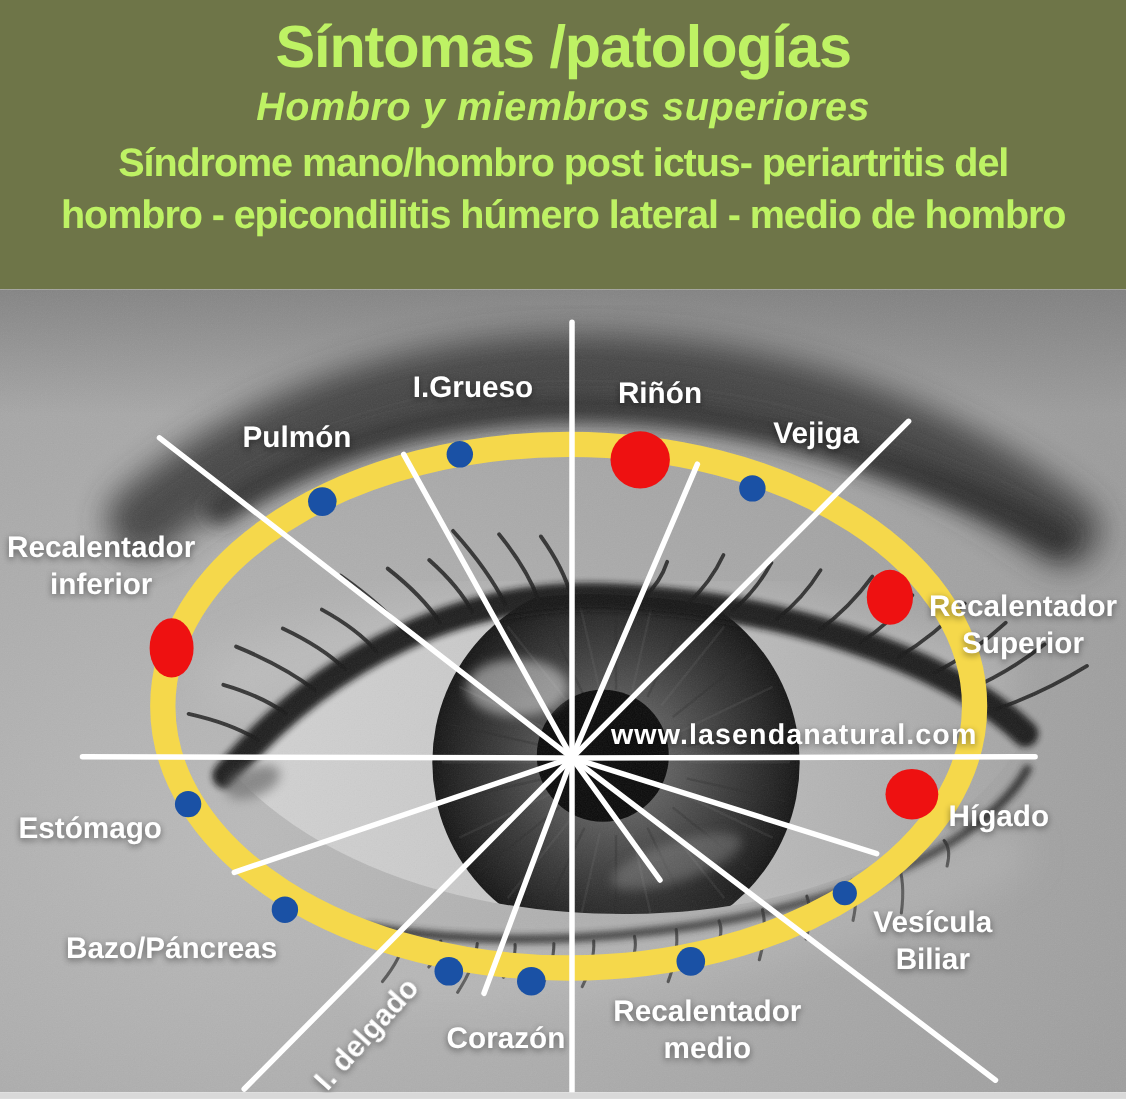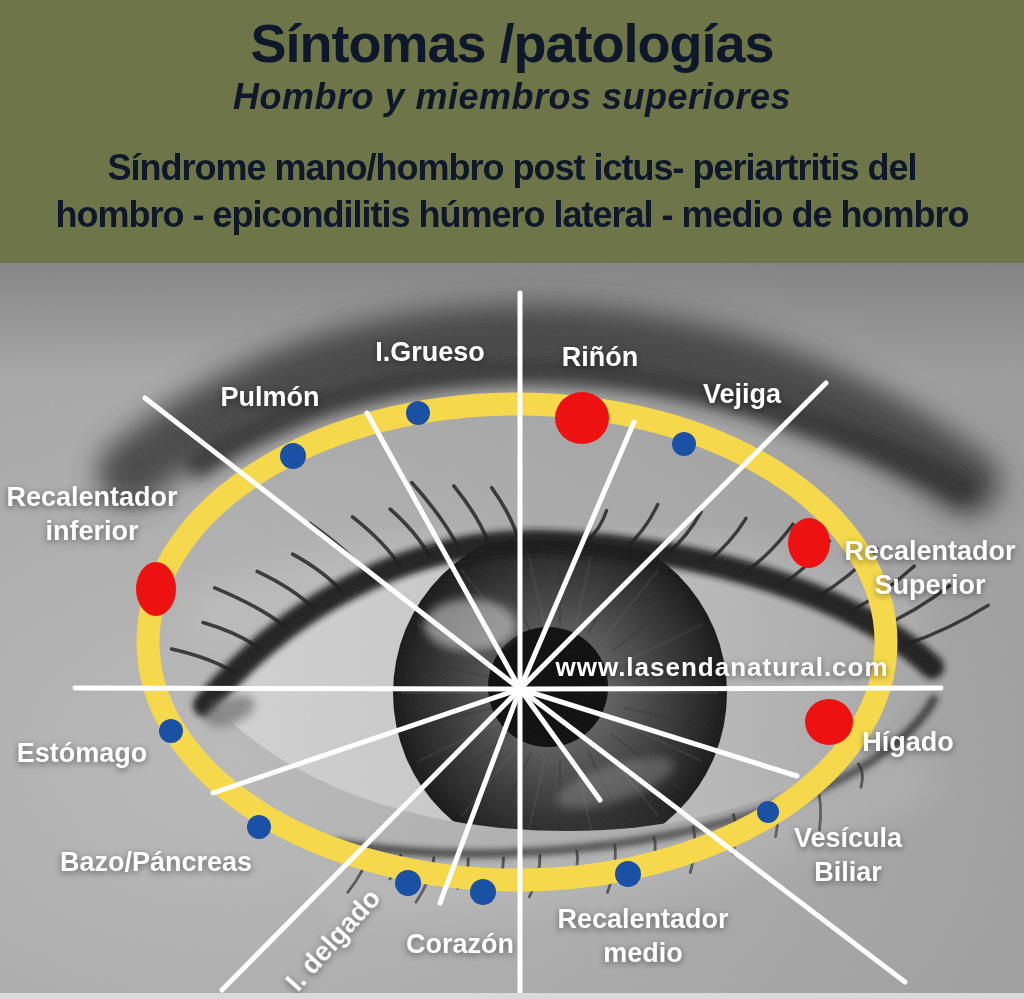--- a/index.html
+++ b/index.html
@@ -6,37 +6,37 @@
   body{width:1024px;height:999px;overflow:hidden;background:#ffffff;
        font-family:"Liberation Sans",sans-serif;}
   .page{position:relative;width:1024px;height:999px;}
 
   
   .header{height:263px;box-sizing:border-box;text-align:center;overflow:hidden;}
   .header h1{margin:0;padding-top:12px;font-size:54px;font-weight:700;
              letter-spacing:-1px;line-height:62px;}
   .header h2{margin:2px 0 0;font-size:36px;font-weight:700;font-style:italic;
              letter-spacing:.5px;line-height:42px;}
-  .desc-wrap{margin-top:26px;}
+  .desc-wrap{margin-top:6px;}
   .desc{margin:0;font-size:36px;font-weight:700;letter-spacing:-1px;line-height:47px;}
 
   
   .photo-area{position:relative;width:1024px;height:730px;line-height:0;text-align:right;}
   #eye-svg{display:block;}
   #eye-svg text{font-family:"Liberation Sans",sans-serif;font-weight:700;}
   .lblg{filter:drop-shadow(0 2px 3px rgba(0,0,0,0.45));}
 
   .bottom-strip{width:1024px;height:6px;}
 </style>
 </head>
 <body>
 
 <div class="page">
 
-  <header class="header" style="background: rgb(110, 117, 72); color: #0f172a;">
+  <header class="header" style="background: rgb(110, 117, 72); color: #bef264;">
     <h1>Síntomas /patologías</h1>
     <h2>Hombro y miembros superiores</h2>
     <div class="desc-wrap">
       <p class="desc">Síndrome mano/hombro post ictus- periartritis del</p>
       <p class="desc">hombro - epicondilitis húmero lateral - medio de hombro</p>
     </div>
   </header>
 
   <div class="photo-area">
     <svg id="eye-svg" width="1024" height="730" viewBox="0 0 1024 730" xmlns="http://www.w3.org/2000/svg">

